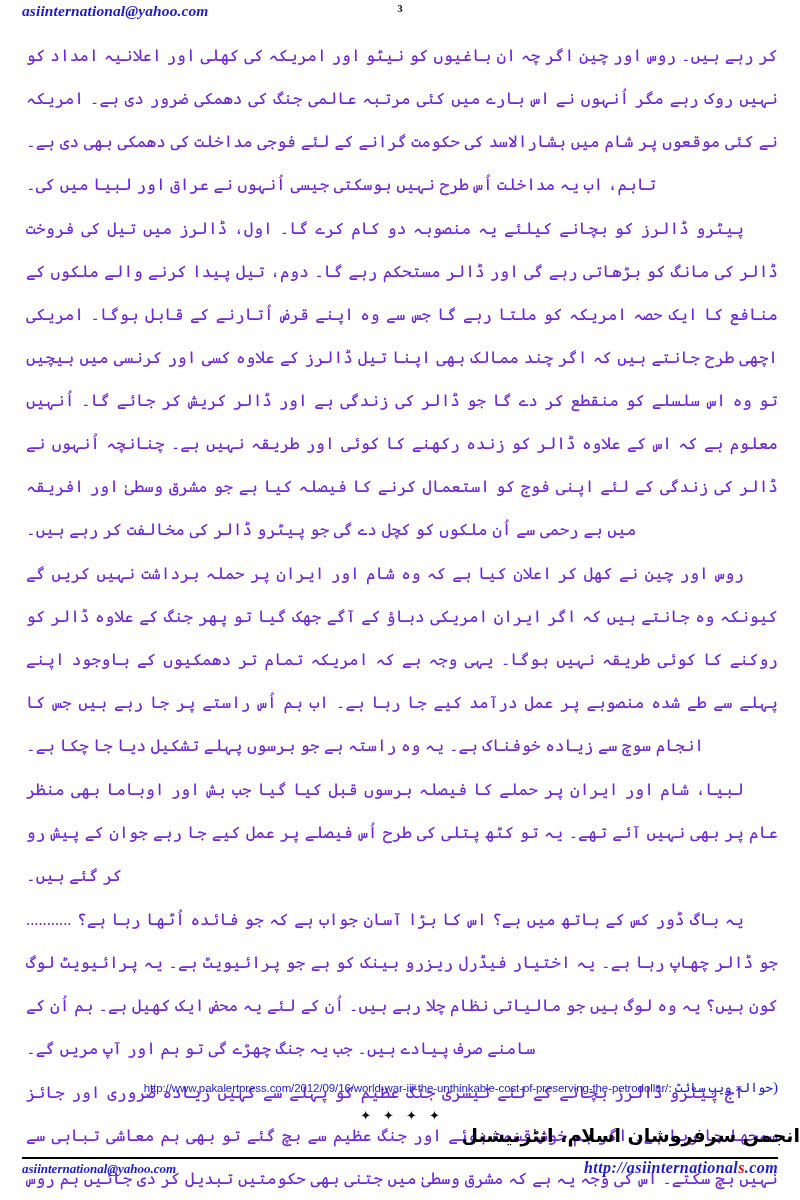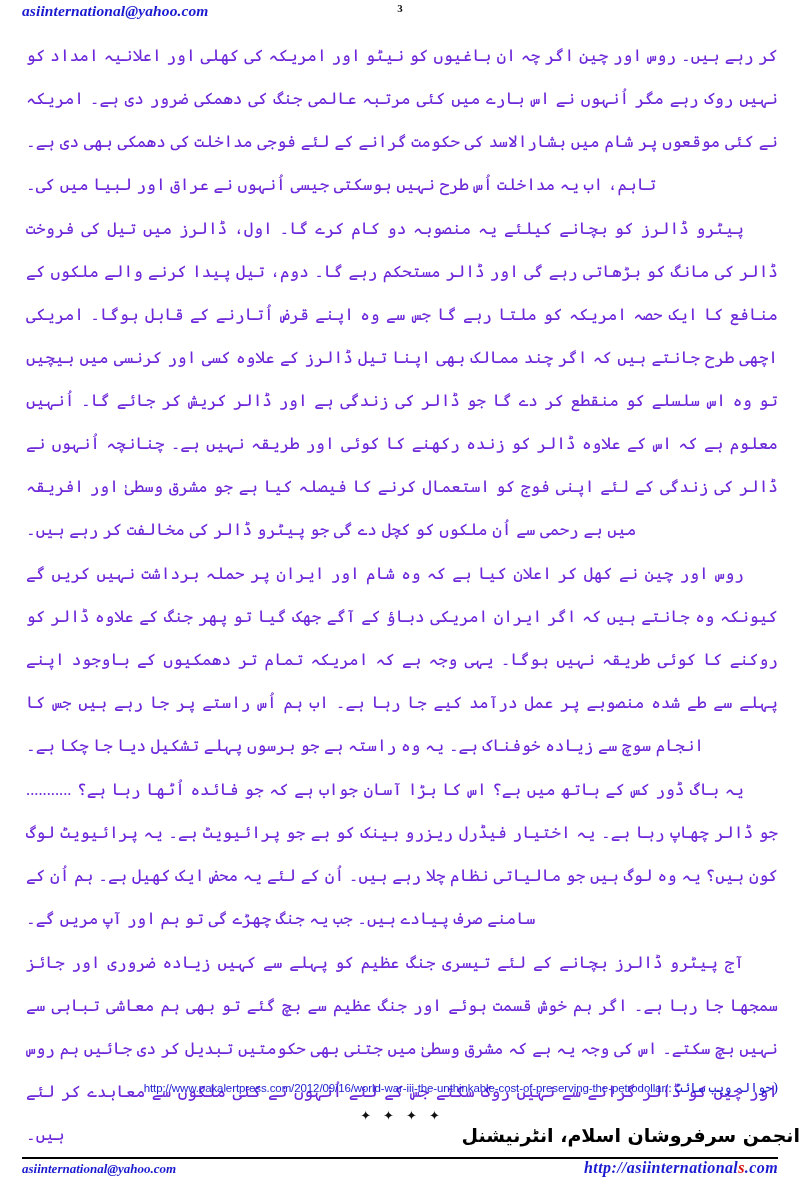--- a/index.html
+++ b/index.html
@@ -195,20 +195,21 @@
 
   <div class="header">
     <div class="header-email">asiinternational@yahoo.com</div>
     <div class="page-number">3</div>
   </div>
 
   <div class="body-area">
     <p class="para">کر رہے ہیں۔ روس اور چین اگر چہ ان باغیوں کو نیٹو اور امریکہ کی کھلی اور اعلانیہ امداد کو نہیں روک رہے مگر اُنہوں نے اس بارے میں کئی مرتبہ عالمی جنگ کی دھمکی ضرور دی ہے۔ امریکہ نے کئی موقعوں پر شام میں بشارالاسد کی حکومت گرانے کے لئے فوجی مداخلت کی دھمکی بھی دی ہے۔ تاہم، اب یہ مداخلت اُس طرح نہیں ہوسکتی جیسی اُنہوں نے عراق اور لبیا میں کی۔</p>
     <p class="para indent">پیٹرو ڈالرز کو بچانے کیلئے یہ منصوبہ دو کام کرے گا۔ اول، ڈالرز میں تیل کی فروخت ڈالر کی مانگ کو بڑھاتی رہے گی اور ڈالر مستحکم رہے گا۔ دوم، تیل پیدا کرنے والے ملکوں کے منافع کا ایک حصہ امریکہ کو ملتا رہے گا جس سے وہ اپنے قرض اُتارنے کے قابل ہوگا۔ امریکی اچھی طرح جانتے ہیں کہ اگر چند ممالک بھی اپنا تیل ڈالرز کے علاوہ کسی اور کرنسی میں بیچیں تو وہ اس سلسلے کو منقطع کر دے گا جو ڈالر کی زندگی ہے اور ڈالر کریش کر جائے گا۔ اُنہیں معلوم ہے کہ اس کے علاوہ ڈالر کو زندہ رکھنے کا کوئی اور طریقہ نہیں ہے۔ چنانچہ اُنہوں نے ڈالر کی زندگی کے لئے اپنی فوج کو استعمال کرنے کا فیصلہ کیا ہے جو مشرق وسطیٰ اور افریقہ میں بے رحمی سے اُن ملکوں کو کچل دے گی جو پیٹرو ڈالر کی مخالفت کر رہے ہیں۔</p>
     <p class="para indent">روس اور چین نے کھل کر اعلان کیا ہے کہ وہ شام اور ایران پر حملہ برداشت نہیں کریں گے کیونکہ وہ جانتے ہیں کہ اگر ایران امریکی دباؤ کے آگے جھک گیا تو پھر جنگ کے علاوہ ڈالر کو روکنے کا کوئی طریقہ نہیں ہوگا۔ یہی وجہ ہے کہ امریکہ تمام تر دھمکیوں کے باوجود اپنے پہلے سے طے شدہ منصوبے پر عمل درآمد کیے جا رہا ہے۔ اب ہم اُس راستے پر جا رہے ہیں جس کا انجام سوچ سے زیادہ خوفناک ہے۔ یہ وہ راستہ ہے جو برسوں پہلے تشکیل دیا جا چکا ہے۔</p>
+    <p class="para indent">لبیا، شام اور ایران پر حملے کا فیصلہ برسوں قبل کیا گیا جب بش اور اوباما بھی منظر عام پر بھی نہیں آئے تھے۔ یہ تو کٹھ پتلی کی طرح اُس فیصلے پر عمل کیے جا رہے جوان کے پیش رو کر گئے ہیں۔</p>
     <p class="para indent">یہ باگ ڈور کس کے ہاتھ میں ہے؟ اس کا بڑا آسان جواب ہے کہ جو فائدہ اُٹھا رہا ہے؟ ........... جو ڈالر چھاپ رہا ہے۔ یہ اختیار فیڈرل ریزرو بینک کو ہے جو پرائیویٹ ہے۔ یہ پرائیویٹ لوگ کون ہیں؟ یہ وہ لوگ ہیں جو مالیاتی نظام چلا رہے ہیں۔ اُن کے لئے یہ محض ایک کھیل ہے۔ ہم اُن کے سامنے صرف پیادے ہیں۔ جب یہ جنگ چھڑے گی تو ہم اور آپ مریں گے۔</p>
     <p class="para indent">آج پیٹرو ڈالرز بچانے کے لئے تیسری جنگ عظیم کو پہلے سے کہیں زیادہ ضروری اور جائز سمجھا جا رہا ہے۔ اگر ہم خوش قسمت ہوئے اور جنگ عظیم سے بچ گئے تو بھی ہم معاشی تباہی سے نہیں بچ سکتے۔ اس کی وجہ یہ ہے کہ مشرق وسطیٰ میں جتنی بھی حکومتیں تبدیل کر دی جائیں ہم روس اور چین کو ڈالر گرانے سے نہیں روک سکتے جس کے لئے اُنہوں نے کئی ملکوں سے معاہدے کر لئے ہیں۔</p>
 
   </div>
 
   <div class="source-line">
     <span class="paren">(</span><span class="source-note">حوالہ ویب سائٹ :</span><span class="source-url">http://www.pakalertpress.com/2012/09/16/world-war-iii-the-unthinkable-cost-of-preserving-the-petrodollar/</span>
   </div>
 
   <div class="ornaments">

